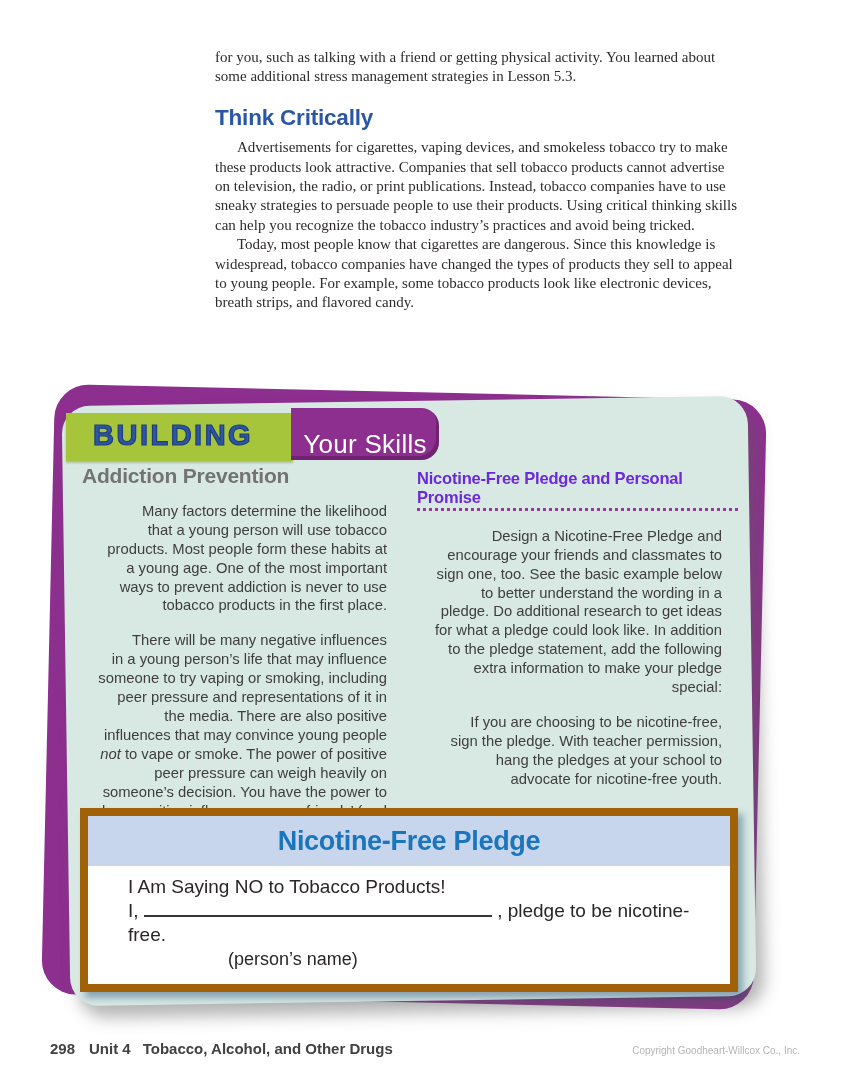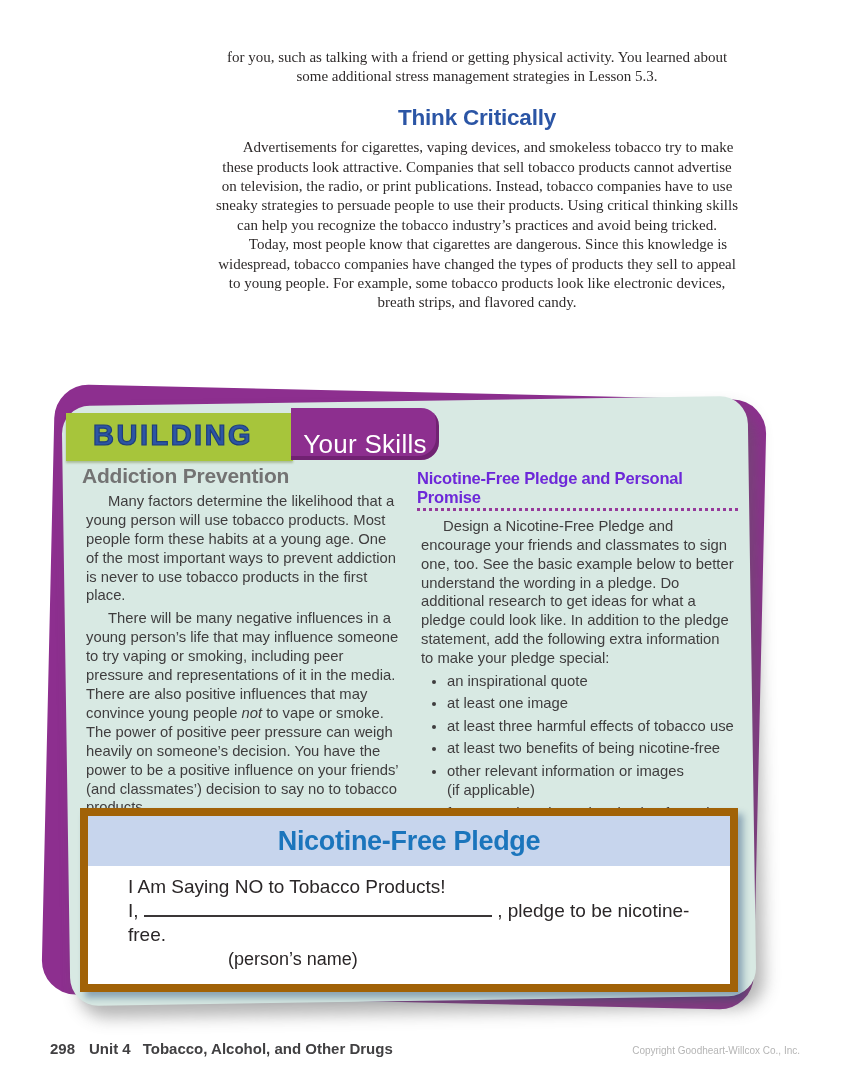--- a/index.html
+++ b/index.html
@@ -2,21 +2,21 @@
 <html><head>
 <meta charset="utf-8">
 <style>
   html,body{margin:0;padding:0;background:#fff;}
   .page{position:relative;width:849px;height:1087px;background:#ffffff;overflow:hidden;
         font-family:"Liberation Sans",sans-serif;}
 
   
   .top-text{position:absolute;left:215px;top:48px;width:524px;
             font-family:"Liberation Serif",serif;font-size:15px;line-height:19.4px;
-            color:#2f2b2b;text-align:center;}
+            color:#2f2b2b;}
   .top-text p{margin:0;}
   .top-text p.indent{text-indent:22px;}
   .tc-heading{margin:21px 0 11px 0;font-family:"Liberation Sans",sans-serif;
               font-weight:bold;font-size:22.5px;color:#2b55a5;letter-spacing:-0.2px;}
 
   
   .skills-wrap{position:absolute;left:48px;top:388px;width:742px;height:640px;}
   .purple-back{position:absolute;left:0;top:4px;width:712px;height:610px;
                background:#8d2f8f;border-radius:34px;transform:rotate(1.3deg);}
   .mint-card{position:absolute;left:18px;top:13px;width:686px;height:600px;
@@ -31,21 +31,21 @@
   .building-word{position:absolute;left:27px;top:6px;font-size:29px;font-weight:bold;
                  letter-spacing:2.5px;color:#2d55a4;-webkit-text-stroke:1.2px #1e3f7c;}
   .skills-badge{position:absolute;left:225px;top:2px;width:148px;height:52px;background:#8d2f8f;
                 border-radius:0 18px 18px 0;box-shadow:inset -3px -4px 0 rgba(80,20,80,0.45);
                 display:flex;align-items:flex-end;justify-content:center;}
   .skills-badge span{color:#ffffff;font-size:26px;letter-spacing:0.3px;}
 
   
   .columns{position:absolute;left:16px;top:66px;width:656px;display:flex;gap:14px;}
   .col{width:321px;font-size:14.8px;line-height:18.9px;color:#3f3d3e;}
-  .col p{margin:4px;}
+  .col p{margin:16px;text-align:right;}
   .col p.indent{text-indent:22px;}
   .left-heading{margin:0 0 6px 0;font-size:21px;font-weight:bold;color:#737373;
                 letter-spacing:-0.2px;}
   .right-heading{margin:2px 0 0 0;font-size:16.5px;font-weight:bold;color:#6d28d9;
                  letter-spacing:-0.2px;}
   .dotted-rule{border-bottom:3px dotted #96399b;margin:1px 0 6px 0;width:321px;}
   .col ul{margin:4px 0 2px 0;padding:0 0 0 30px;list-style:disc;}
   .col li{margin:0 0 3.5px 0;white-space:pre-line;}
   .italic{font-style:italic;}
 
@@ -101,28 +101,20 @@
         <div class="col">
           <h3 class="left-heading">Addiction Prevention</h3>
           <p class="indent">Many factors determine the likelihood that a young person will use tobacco products. Most people form these habits at a young age. One of the most important ways to prevent addiction is never to use tobacco products in the first place.</p>
           <p class="indent"><span>There will be many negative influences in a young person’s life that may influence someone to try vaping or smoking, including peer pressure and representations of it in the media. There are also positive influences that may convince young people </span><span class="italic">not</span><span> to vape or smoke. The power of positive peer pressure can weigh heavily on someone’s decision. You have the power to be a positive influence on your friends’ (and classmates’) decision to say no to tobacco products.</span></p>
         </div>
 
         <div class="col">
           <h4 class="right-heading">Nicotine-Free Pledge and Personal Promise</h4>
           <div class="dotted-rule"></div>
           <p class="indent">Design a Nicotine-Free Pledge and encourage your friends and classmates to sign one, too. See the basic example below to better understand the wording in a pledge. Do additional research to get ideas for what a pledge could look like. In addition to the pledge statement, add the following extra information to make your pledge special:</p>
-          <ul>
-            <li>an inspirational quote</li>
-            <li>at least one image</li>
-            <li>at least three harmful effects of tobacco use</li>
-            <li>at least two benefits of being nicotine-free</li>
-            <li>other relevant information or images
-(if applicable)</li>
-          </ul>
           <p class="indent">If you are choosing to be nicotine-free, sign the pledge. With teacher permission, hang the pledges at your school to advocate for nicotine-free youth.</p>
         </div>
 
       </div>
 
       <div class="pledge-box">
         <div class="pledge-header">
           <span class="pledge-title">Nicotine-Free Pledge</span>
         </div>
         <div class="pledge-body">

